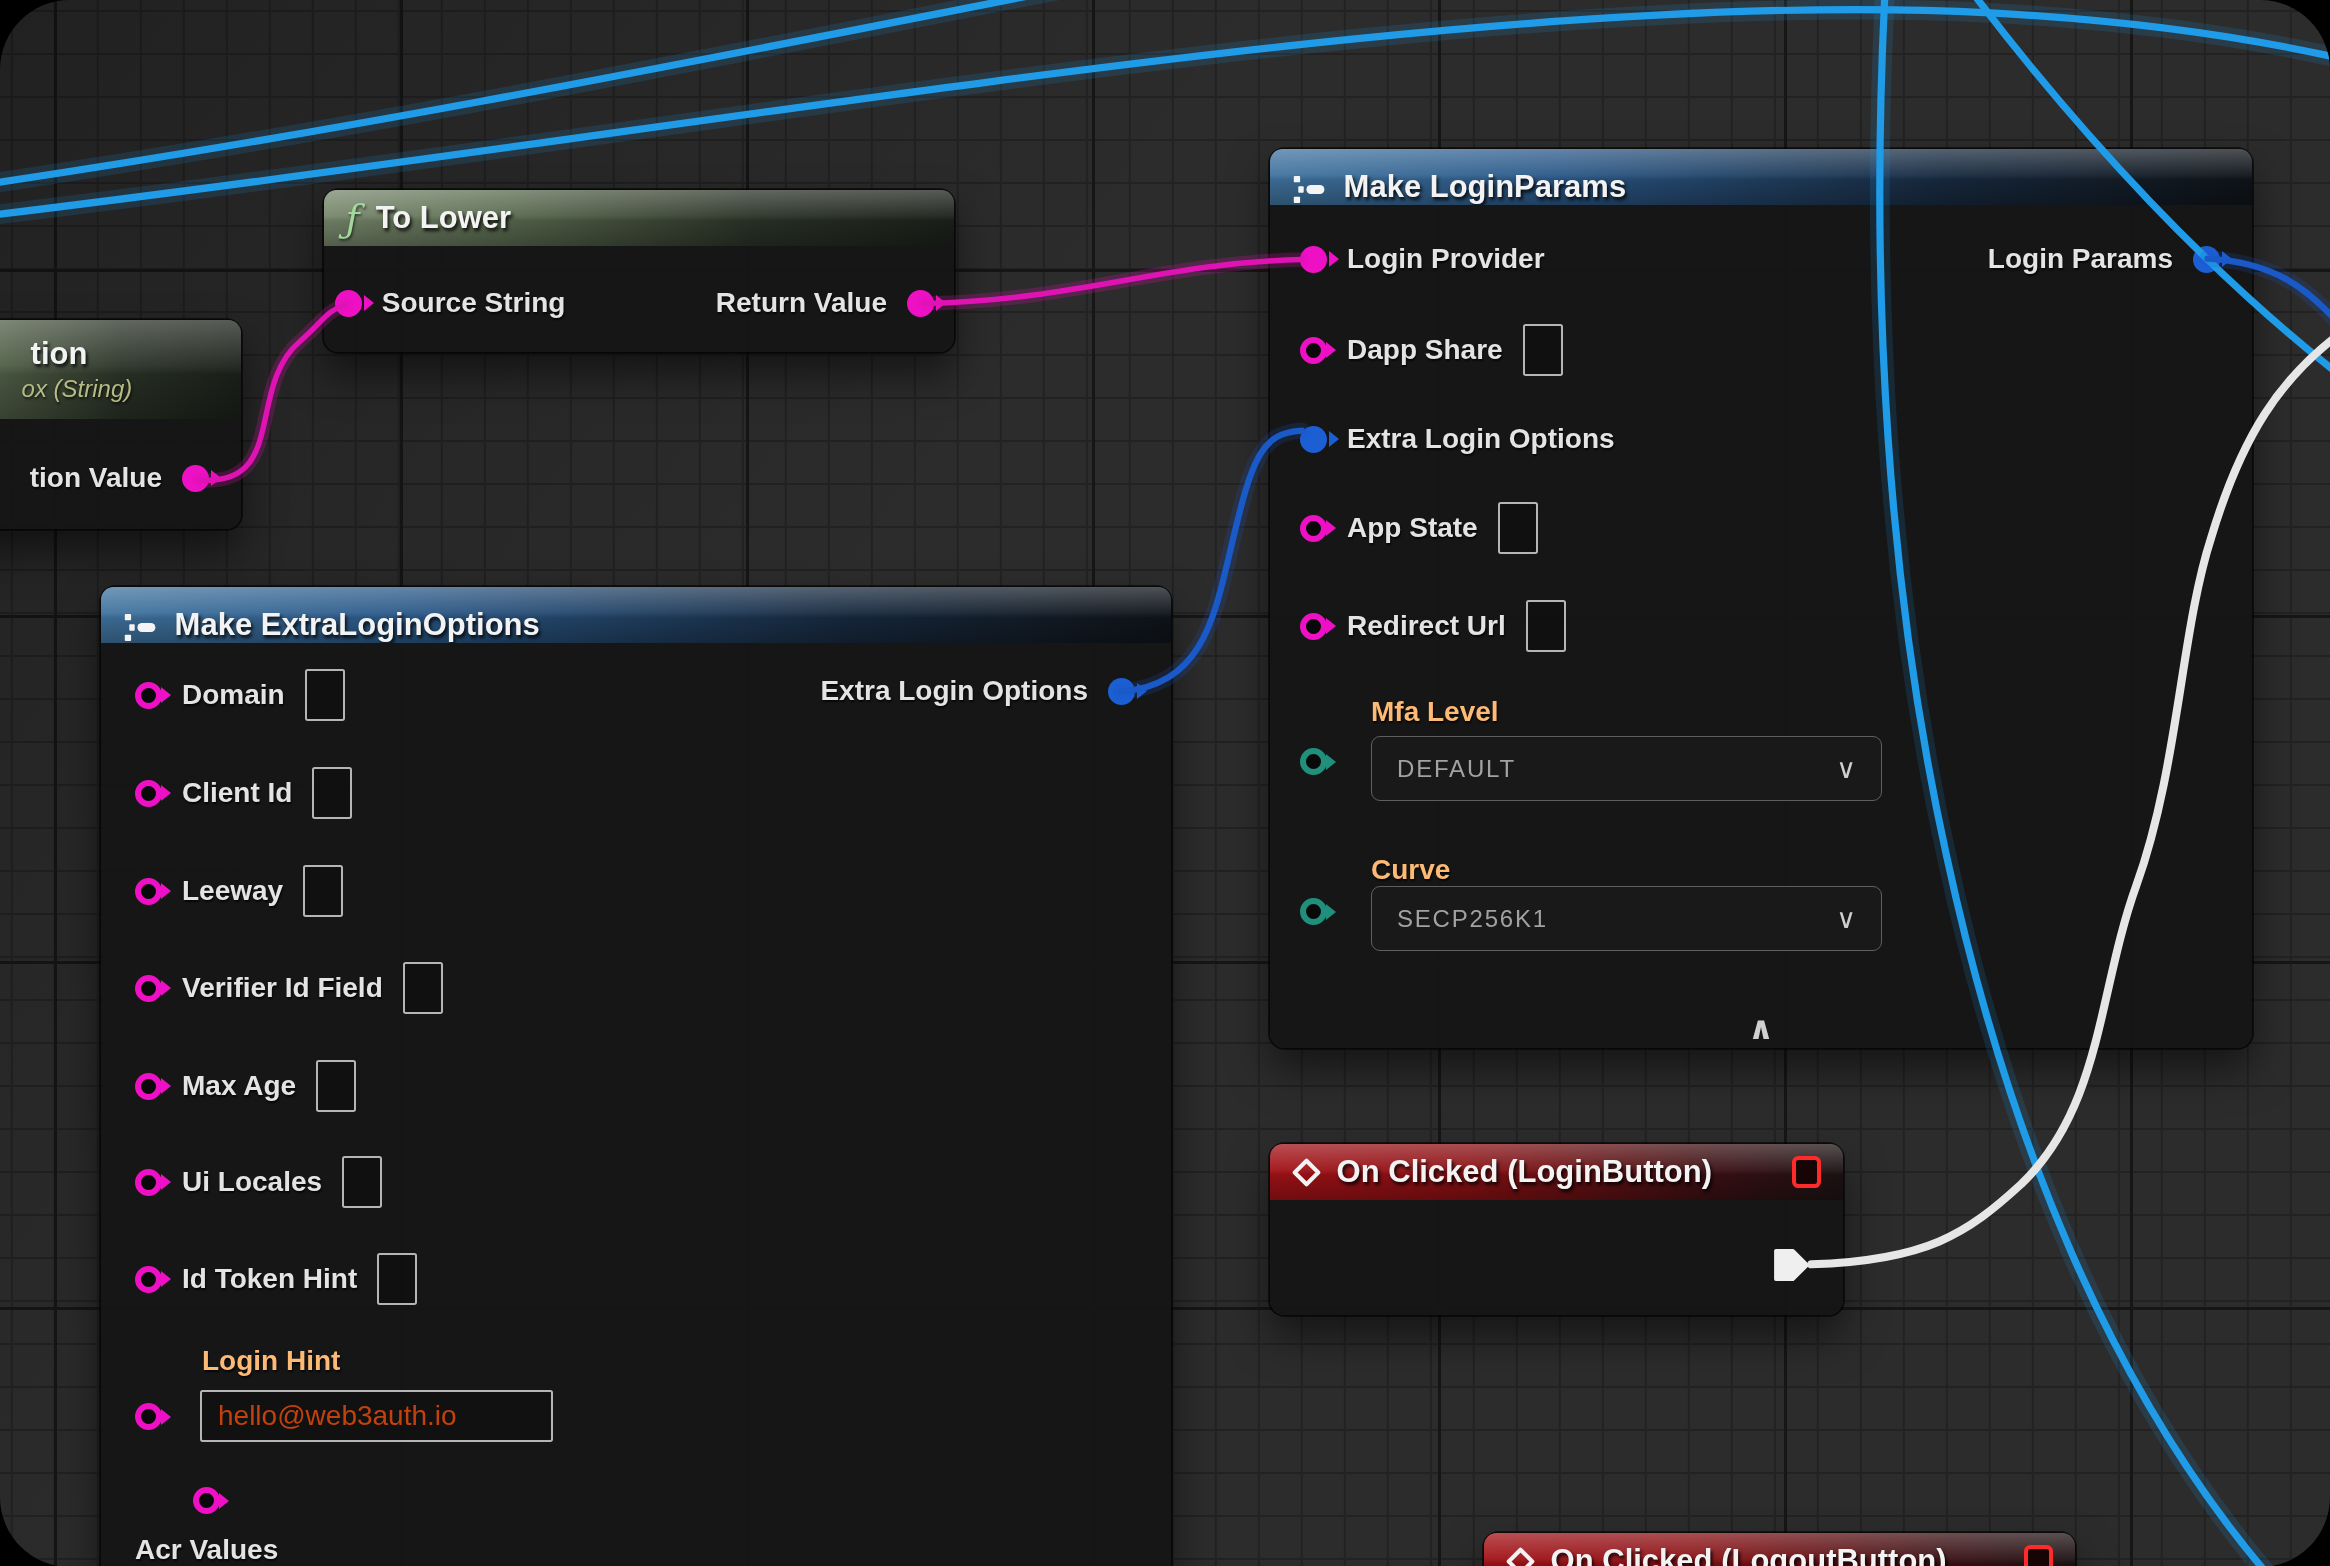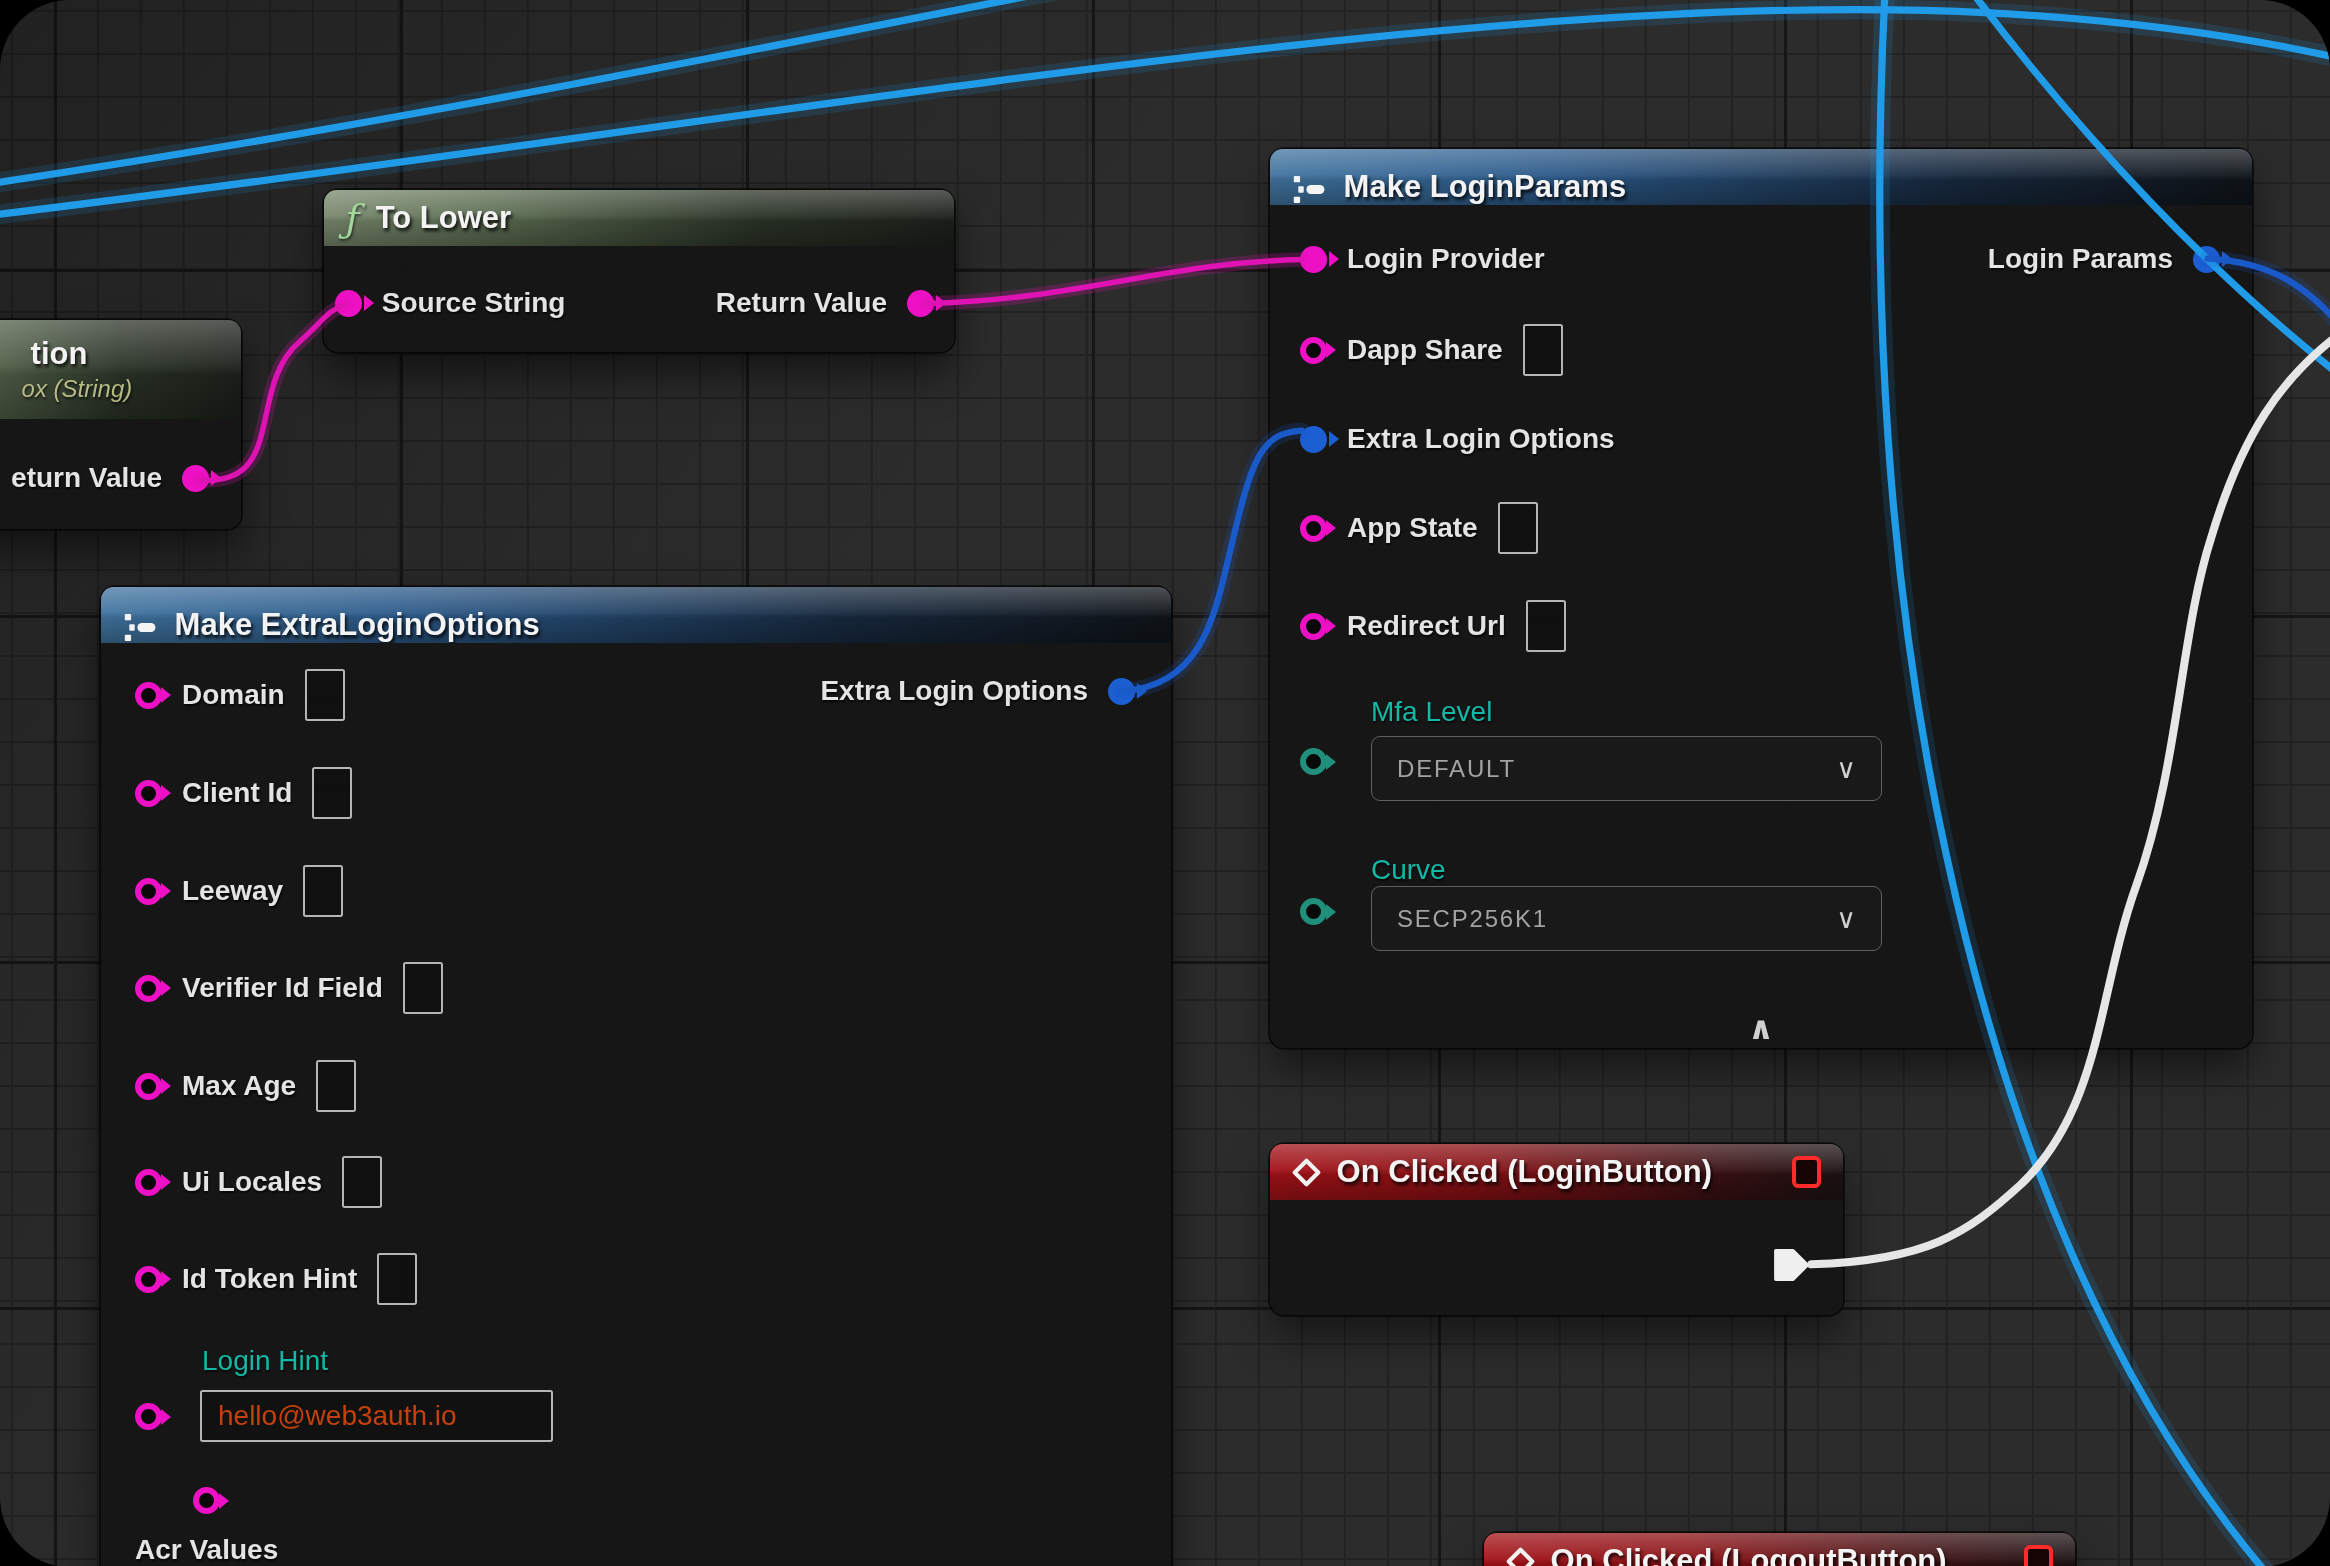--- a/index.html
+++ b/index.html
@@ -46,21 +46,21 @@
   .pin::after{content:"";position:absolute;top:50%;transform:translateY(-50%);
     left:calc(100% + 1.8px);border-top:8px solid transparent;border-bottom:8px solid transparent;
     border-left:10.8px solid currentColor;}
   .pin.hollow::after{left:calc(100% + 4.5px);}
   .pink{color:var(--pin_string,#ee10c4);} .blu{color:var(--pin_struct,#1b5fd2);} .teal{color:var(--pin_enum,#20907c);}
   .vbox{width:40px;height:52px;border:2.7px solid var(--box_border,#b5b5b5);border-radius:2.7px;
     background:rgba(0,0,0,.25);box-sizing:border-box;flex:0 0 auto;}
   .tfield{position:absolute;width:353px;height:52px;border:2.7px solid var(--box_border,#b5b5b5);
     border-radius:2.7px;background:rgba(8,8,8,.35);box-sizing:border-box;display:flex;align-items:center;
     padding:0 16px;font-size:28px;color:#c2410c;white-space:nowrap;overflow:hidden;}
-  .blabel{position:absolute;font-size:28px;font-weight:400;color:#14b8a6;text-shadow:0.9px 1.8px 1.8px rgba(0,0,0,.7);}
+  .blabel{position:absolute;font-size:28px;font-weight:700;color:#fdba74;text-shadow:0.9px 1.8px 1.8px rgba(0,0,0,.7);}
   .dropdown{position:absolute;width:511px;height:65px;border:1.8px solid #5f5f5f;border-radius:9px;
     background:#191919;box-sizing:border-box;display:flex;align-items:center;padding:0 25px;}
   .ddval{font-size:24px;letter-spacing:1.8px;color:#a2a2a2;}
   .ddchev{margin-left:auto;font-size:27px;color:#cfcfcf;font-family:"DejaVu Sans",sans-serif;}
   .collapse{position:absolute;bottom:3.6px;left:0;right:0;text-align:center;font-size:32px;
     font-weight:bold;color:#d0d0d0;font-family:"DejaVu Sans",sans-serif;line-height:1;}
   .execpin{position:absolute;}
   #wires{position:absolute;inset:0;z-index:40;pointer-events:none;}
   #wires path{fill:none;stroke-linecap:round;}
   .w-cyan{stroke:var(--wire_cyan,#1f9be8);stroke-width:8;}
@@ -76,21 +76,21 @@
 
 <div id="canvas">
   <div id="shade"></div>
 
   <div class="node" style="left:-137px;top:320px;width:378px;height:209px;">
     <div class="hdr green tall">
       <span class="ttl" style="margin-left:146px;">tion</span>
       <span class="sub" style="margin-left:137px;">ox (String)</span>
     </div>
     <div class="prow out" style="top:131px;right:32px;">
-      <span class="plabel">eturn Value</span>
+      <span class="plabel">tion Value</span>
       <span class="pin filled pink"></span>
     </div>
   </div>
 
   <div class="node" style="left:324px;top:190px;width:630px;height:162px;">
     <div class="hdr green">
       <span class="ficon">ƒ</span>
       <span class="ttl">To Lower</span>
     </div>
     <div class="prow" style="top:86px;left:10.8px;">

